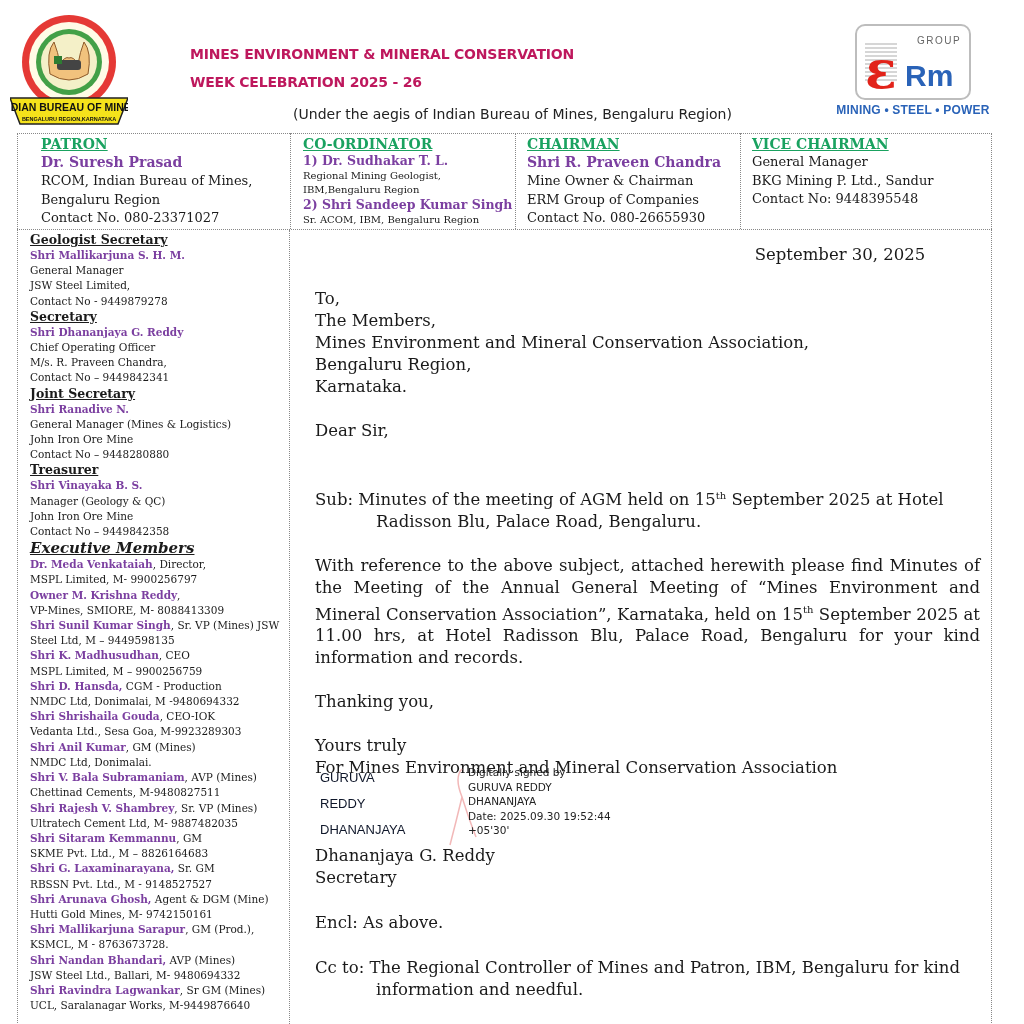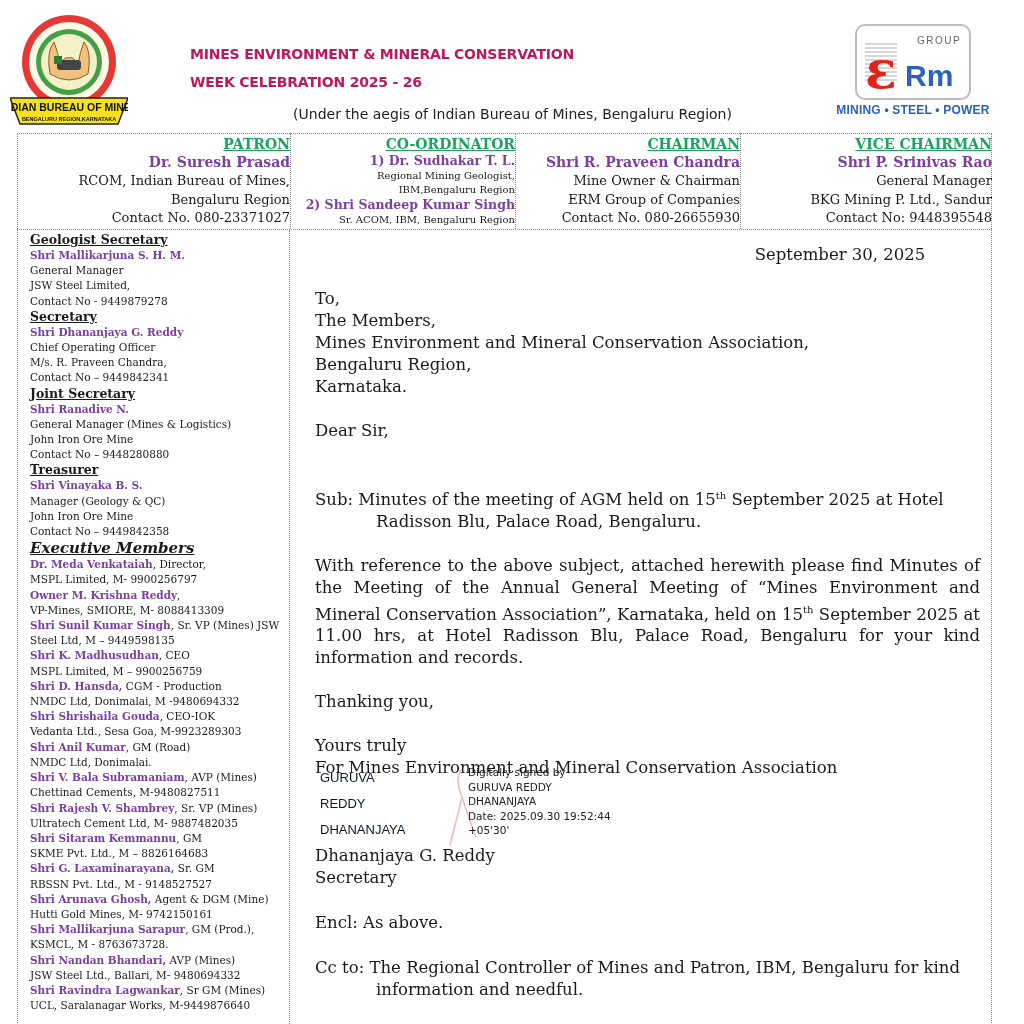--- a/index.html
+++ b/index.html
@@ -6,21 +6,21 @@
   body { width:1024px; height:1024px; overflow:hidden; position:relative; font-family:"DejaVu Serif", serif; color:#1a1a1a; }
   .header { position:absolute; left:0; top:0; width:1024px; height:135px; }
   .logo-left { position:absolute; left:10px; top:12px; width:118px; height:116px; }
   .logo-right { position:absolute; left:855px; top:24px; width:112px; height:72px; border:2px solid #bdbdbd; border-radius:10px; background:#fff; }
   .tagline { position:absolute; left:833px; top:103px; width:160px; text-align:center; font-family:"Liberation Sans", sans-serif; font-weight:bold; font-size:12px; color:#2a63b8; letter-spacing:0.2px; }
   .title { position:absolute; left:190px; top:40px; width:645px; text-align:left; font-family:"DejaVu Sans", sans-serif; font-weight:bold; font-size:14px; line-height:28px; color:#be185d; letter-spacing:-0.2px; }
   .subtitle { position:absolute; left:190px; top:106px; width:645px; text-align:center; font-family:"DejaVu Sans", sans-serif; font-size:14px; color:#222; }
 
   .frame { position:absolute; left:17px; top:133px; width:975px; height:900px; border:1px dotted #888; box-sizing:border-box; }
   .office-row { position:absolute; left:17px; top:133px; width:975px; height:97px; display:flex; border-bottom:1px dotted #888; box-sizing:border-box; }
-  .office-cell { box-sizing:border-box; padding:3px 0 0 24px; border-right:1px dotted #888; font-size:13px; line-height:18.5px;text-align:right; }
+  .office-cell { box-sizing:border-box; padding:3px 0 0 24px; border-right:1px dotted #888; font-size:13px; line-height:18.5px; }
   .office-cell:last-child { border-right:none; }
   .role { color:#1aa260; font-weight:bold; text-decoration:underline; font-size:14px; line-height:17px; }
   .pname { color:#7b3fa0; font-weight:bold; font-size:14px; line-height:19px; }
   .pname-sm { color:#7b3fa0; font-weight:bold; font-size:12.5px; line-height:16px; }
   .small { font-size:10px; line-height:14px; }
 
   .sidebar { position:absolute; left:17px; top:230px; width:273px; height:794px; border-right:1px dotted #888; box-sizing:border-box; padding:2px 0 0 13px; font-size:10.5px; line-height:15.2px; }
   .sec-head { font-weight:bold; text-decoration:underline; font-size:12.5px; line-height:16px; }
   .m-name { color:#7b3fa0; font-weight:bold; }
   .sidebar .block { margin-bottom:0; }
@@ -103,21 +103,20 @@
   </div>
   <div class="office-cell" style="width:225px; padding-left:11px;">
     <div class="role">CHAIRMAN</div>
     <div class="pname">Shri R. Praveen Chandra</div>
     <div>Mine Owner &amp; Chairman</div>
     <div>ERM Group of Companies</div>
     <div>Contact No. 080-26655930</div>
   </div>
   <div class="office-cell" style="width:251px; padding-left:11px;">
     <div class="role">VICE CHAIRMAN</div>
-    <div class="pname">Shri P. Srinivas Rao</div>
     <div>General Manager</div>
     <div>BKG Mining P. Ltd., Sandur</div>
     <div>Contact No: 9448395548</div>
   </div>
 </div>
 
 <div class="sidebar">
   <div class="block">
     <div class="sec-head">Geologist Secretary</div>
     <div class="m-name">Shri Mallikarjuna S. H. M.</div>
@@ -148,21 +147,21 @@
   </div>
 
   <div class="exec-head">Executive Members</div>
   <div>
     <div><span class="m-name">Dr. Meda Venkataiah</span><span>, Director,</span><div>MSPL Limited, M- 9900256797</div></div>
     <div><span class="m-name">Owner M. Krishna Reddy</span><span>,</span><div>VP-Mines, SMIORE, M- 8088413309</div></div>
     <div><span class="m-name">Shri Sunil Kumar Singh</span><span>, Sr. VP (Mines) JSW</span><div>Steel Ltd, M – 9449598135</div></div>
     <div><span class="m-name">Shri K. Madhusudhan</span><span>, CEO</span><div>MSPL Limited, M – 9900256759</div></div>
     <div><span class="m-name">Shri D. Hansda,</span><span> CGM - Production</span><div>NMDC Ltd, Donimalai, M -9480694332</div></div>
     <div><span class="m-name">Shri Shrishaila Gouda</span><span>, CEO-IOK</span><div>Vedanta Ltd., Sesa Goa, M-9923289303</div></div>
-    <div><span class="m-name">Shri Anil Kumar</span><span>, GM (Road)</span><div>NMDC Ltd, Donimalai.</div></div>
+    <div><span class="m-name">Shri Anil Kumar</span><span>, GM (Mines)</span><div>NMDC Ltd, Donimalai.</div></div>
     <div><span class="m-name">Shri V. Bala Subramaniam</span><span>, AVP (Mines)</span><div>Chettinad Cements, M-9480827511</div></div>
     <div><span class="m-name">Shri Rajesh V. Shambrey</span><span>, Sr. VP (Mines)</span><div>Ultratech Cement Ltd, M- 9887482035</div></div>
     <div><span class="m-name">Shri Sitaram Kemmannu</span><span>, GM</span><div>SKME Pvt. Ltd., M – 8826164683</div></div>
     <div><span class="m-name">Shri G. Laxaminarayana,</span><span> Sr. GM</span><div>RBSSN Pvt. Ltd., M - 9148527527</div></div>
     <div><span class="m-name">Shri Arunava Ghosh,</span><span> Agent &amp; DGM (Mine)</span><div>Hutti Gold Mines, M- 9742150161</div></div>
     <div><span class="m-name">Shri Mallikarjuna Sarapur</span><span>, GM (Prod.),</span><div>KSMCL, M - 8763673728.</div></div>
     <div><span class="m-name">Shri Nandan Bhandari,</span><span> AVP (Mines)</span><div>JSW Steel Ltd., Ballari, M- 9480694332</div></div>
     <div><span class="m-name">Shri Ravindra Lagwankar</span><span>, Sr GM (Mines)</span><div>UCL, Saralanagar Works, M-9449876640</div></div>
 
   </div>

